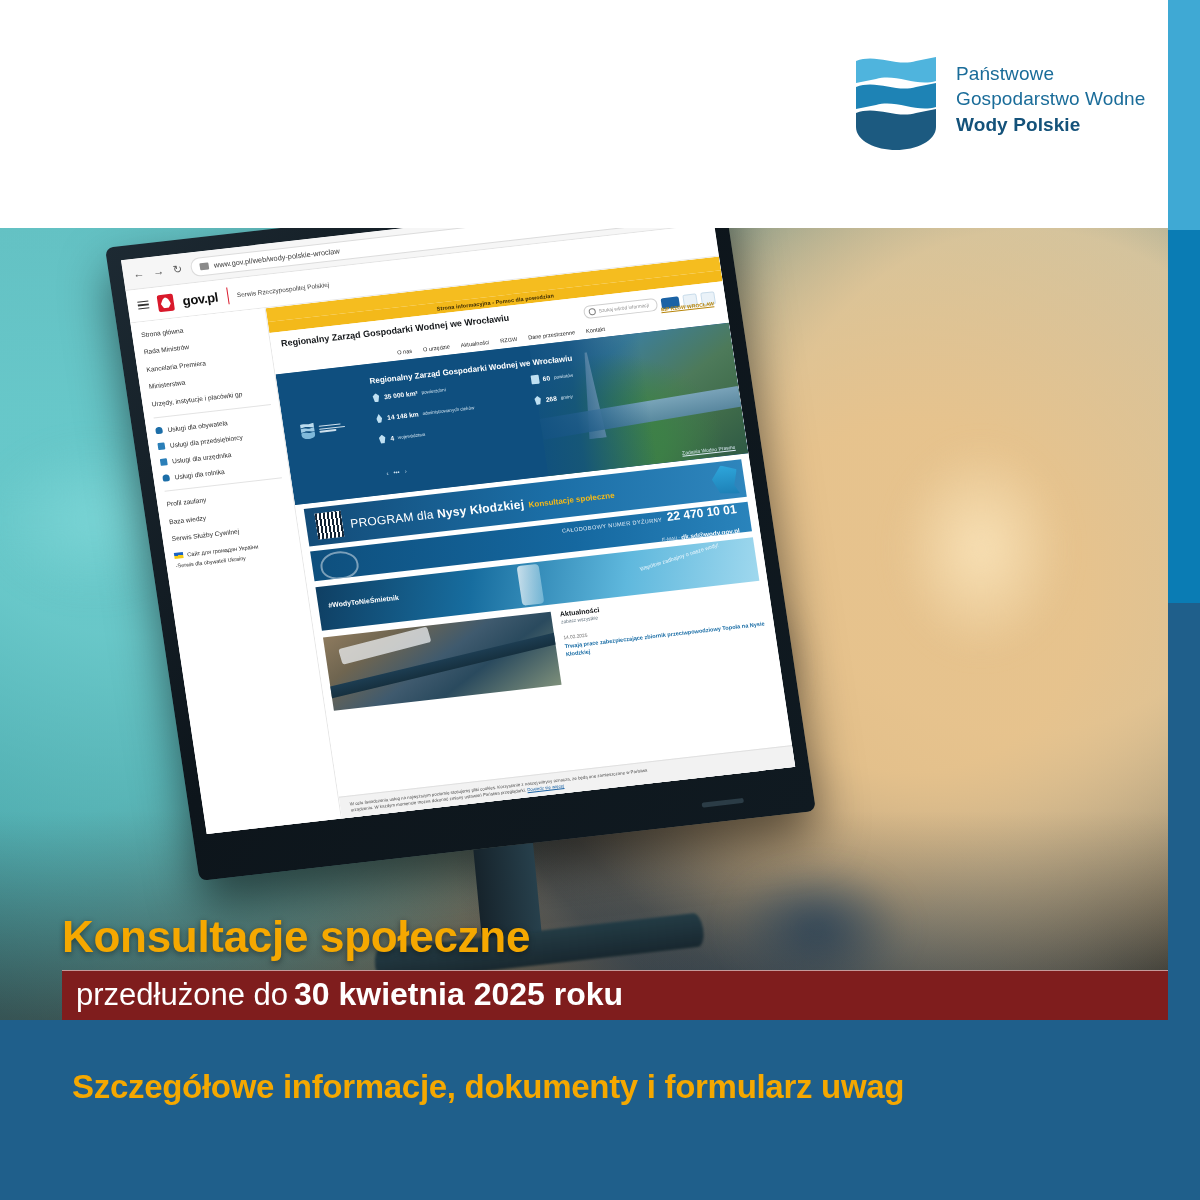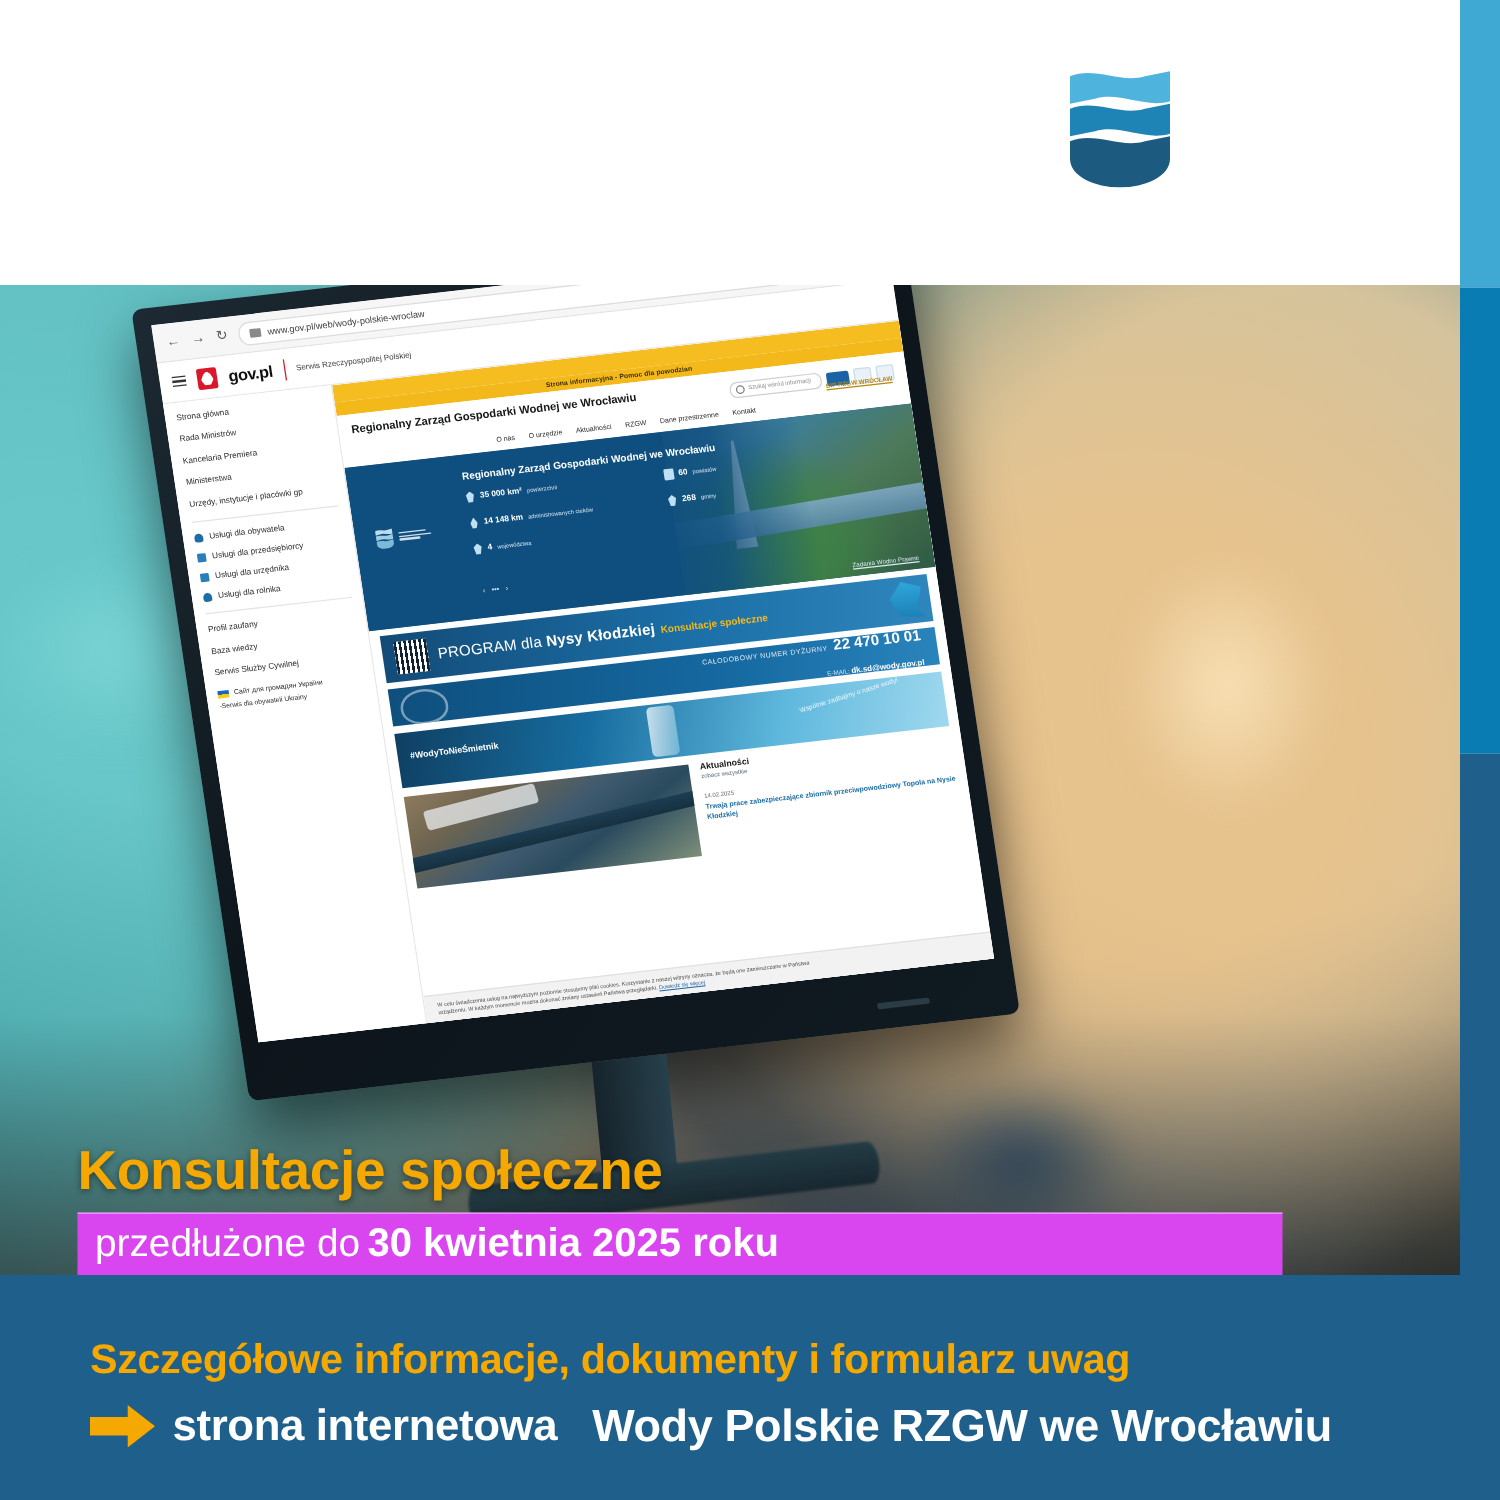--- a/index.html
+++ b/index.html
@@ -203,21 +203,21 @@
 
   .cookie{position:absolute;left:0;bottom:0;width:100%;background:#f2f2f2;border-top:1px solid #e0e0e0;
     padding:5px 10px;}
   .cookie p{margin:0;font-size:4.4px;color:#4a4a4a;line-height:1.5;}
   .cookie a{color:#1b63a5;text-decoration:underline;}
 
   
   .cta1{position:absolute;left:0;top:912px;width:1168px;height:108px;z-index:25;}
   .cta1-title{position:absolute;left:62px;top:0px;font-size:44px;font-weight:bold;color:#F5A800;
     letter-spacing:-.3px;text-shadow:0 2px 6px rgba(0,0,0,.45);white-space:nowrap;}
-  .cta1-bar{position:absolute;left:62px;top:58px;width:964px;height:50px;background:#d946ef;
+  .cta1-bar{position:absolute;left:62px;top:58px;width:1106px;height:50px;background:#7f1d1d;
     border-top:1px solid rgba(255,255,255,.55);border-bottom:1px solid rgba(255,255,255,.5);}
   .cta1-sub{position:absolute;left:14px;top:7px;white-space:nowrap;line-height:1;}
   .cta1-s1{font-size:31px;color:#ffffff;font-weight:300;}
   .cta1-s2{font-size:32px;color:#ffffff;font-weight:bold;margin-left:6px;}
 
   
   .cta2{position:absolute;left:0;top:1020px;width:1168px;height:180px;background:#1F5F8B;z-index:25;}
   .cta2-l1{position:absolute;left:72px;top:48px;font-size:33px;font-weight:bold;color:#F5A800;
     letter-spacing:-.3px;white-space:nowrap;}
   .cta2-row{position:absolute;left:72px;top:100px;display:flex;align-items:center;gap:14px;white-space:nowrap;}
@@ -232,20 +232,25 @@
 <div id="poster">
 
   <div class="header">
 
     <div class="logo-wrap">
       <svg class="logo-mark" viewBox="0 0 88 95">
         <path d="M4 6 C24 -2, 44 12, 64 6 L84 2 L84 26 C64 32, 44 18, 24 24 L4 28 Z" fill="#4FB4DD"></path>
         <path d="M4 32 C24 24, 44 38, 64 32 L84 28 L84 52 C64 58, 44 44, 24 50 L4 54 Z" fill="#1E83B5"></path>
         <path d="M4 58 C24 50, 44 64, 64 58 L84 54 L84 72 C84 86, 64 95, 44 95 C24 95, 4 86, 4 72 Z" fill="#1C5A80"></path>
       </svg>
+      <div class="logo-text">
+        <div class="logo-l1">Państwowe</div>
+        <div class="logo-l2">Gospodarstwo Wodne</div>
+        <div class="logo-l3">Wody Polskie</div>
+      </div>
     </div>
   </div>
 
   <div class="edge-strip">
     <div class="edge-seg edge-1"></div>
     <div class="edge-seg edge-2"></div>
     <div class="edge-seg edge-3"></div>
   </div>
 
   <div class="photo">
@@ -454,20 +459,15 @@
     <div class="cta1-title">Konsultacje społeczne</div>
     <div class="cta1-bar">
       <div class="cta1-sub">
         <span class="cta1-s1">przedłużone do</span><span class="cta1-s2">30 kwietnia 2025 roku</span>
       </div>
     </div>
   </div>
 
   <div class="cta2">
     <div class="cta2-l1">Szczegółowe informacje, dokumenty i formularz uwag</div>
-    <div class="cta2-row">
-      <span class="arrow"></span>
-      <span class="cta2-l2">strona internetowa</span>
-      <span class="cta2-l3">Wody Polskie RZGW we Wrocławiu</span>
-    </div>
   </div>
 
 </div>
 
 </body></html>

